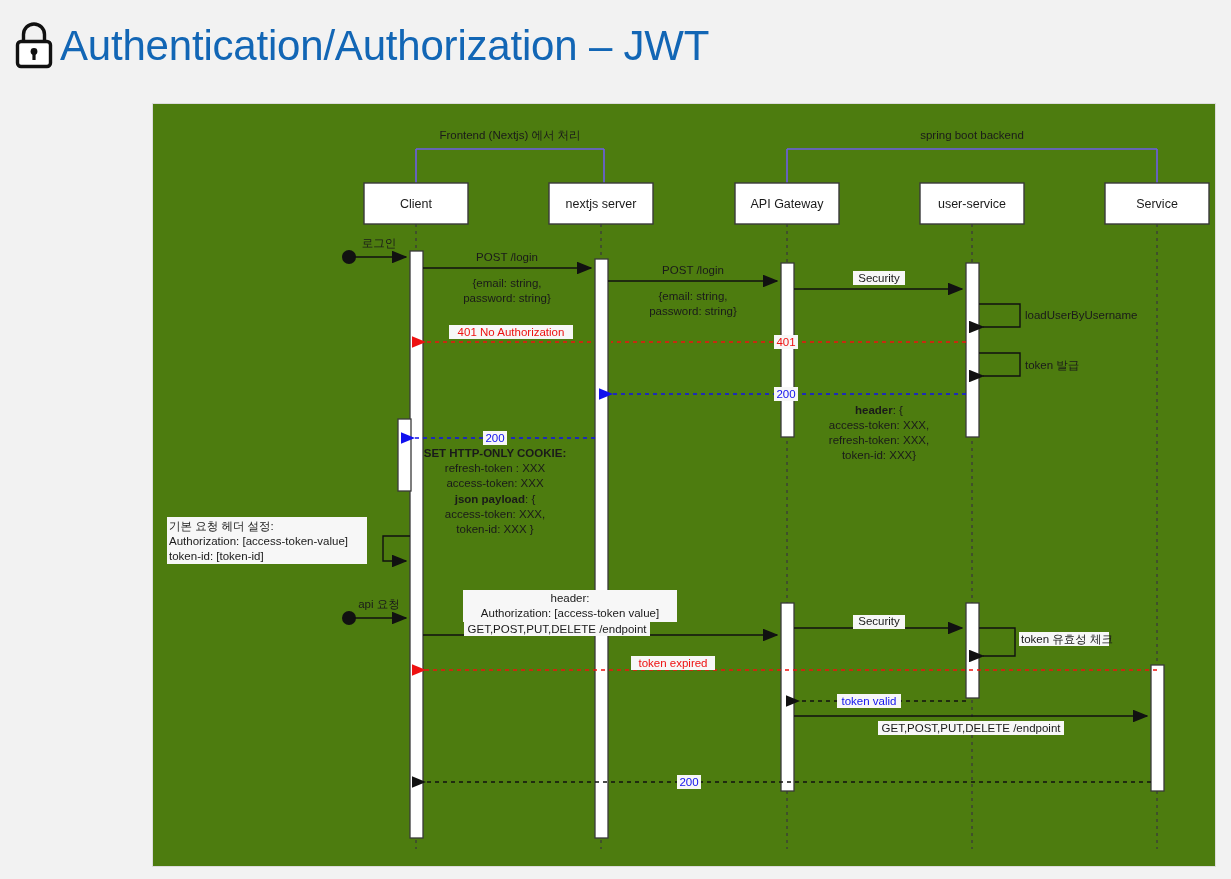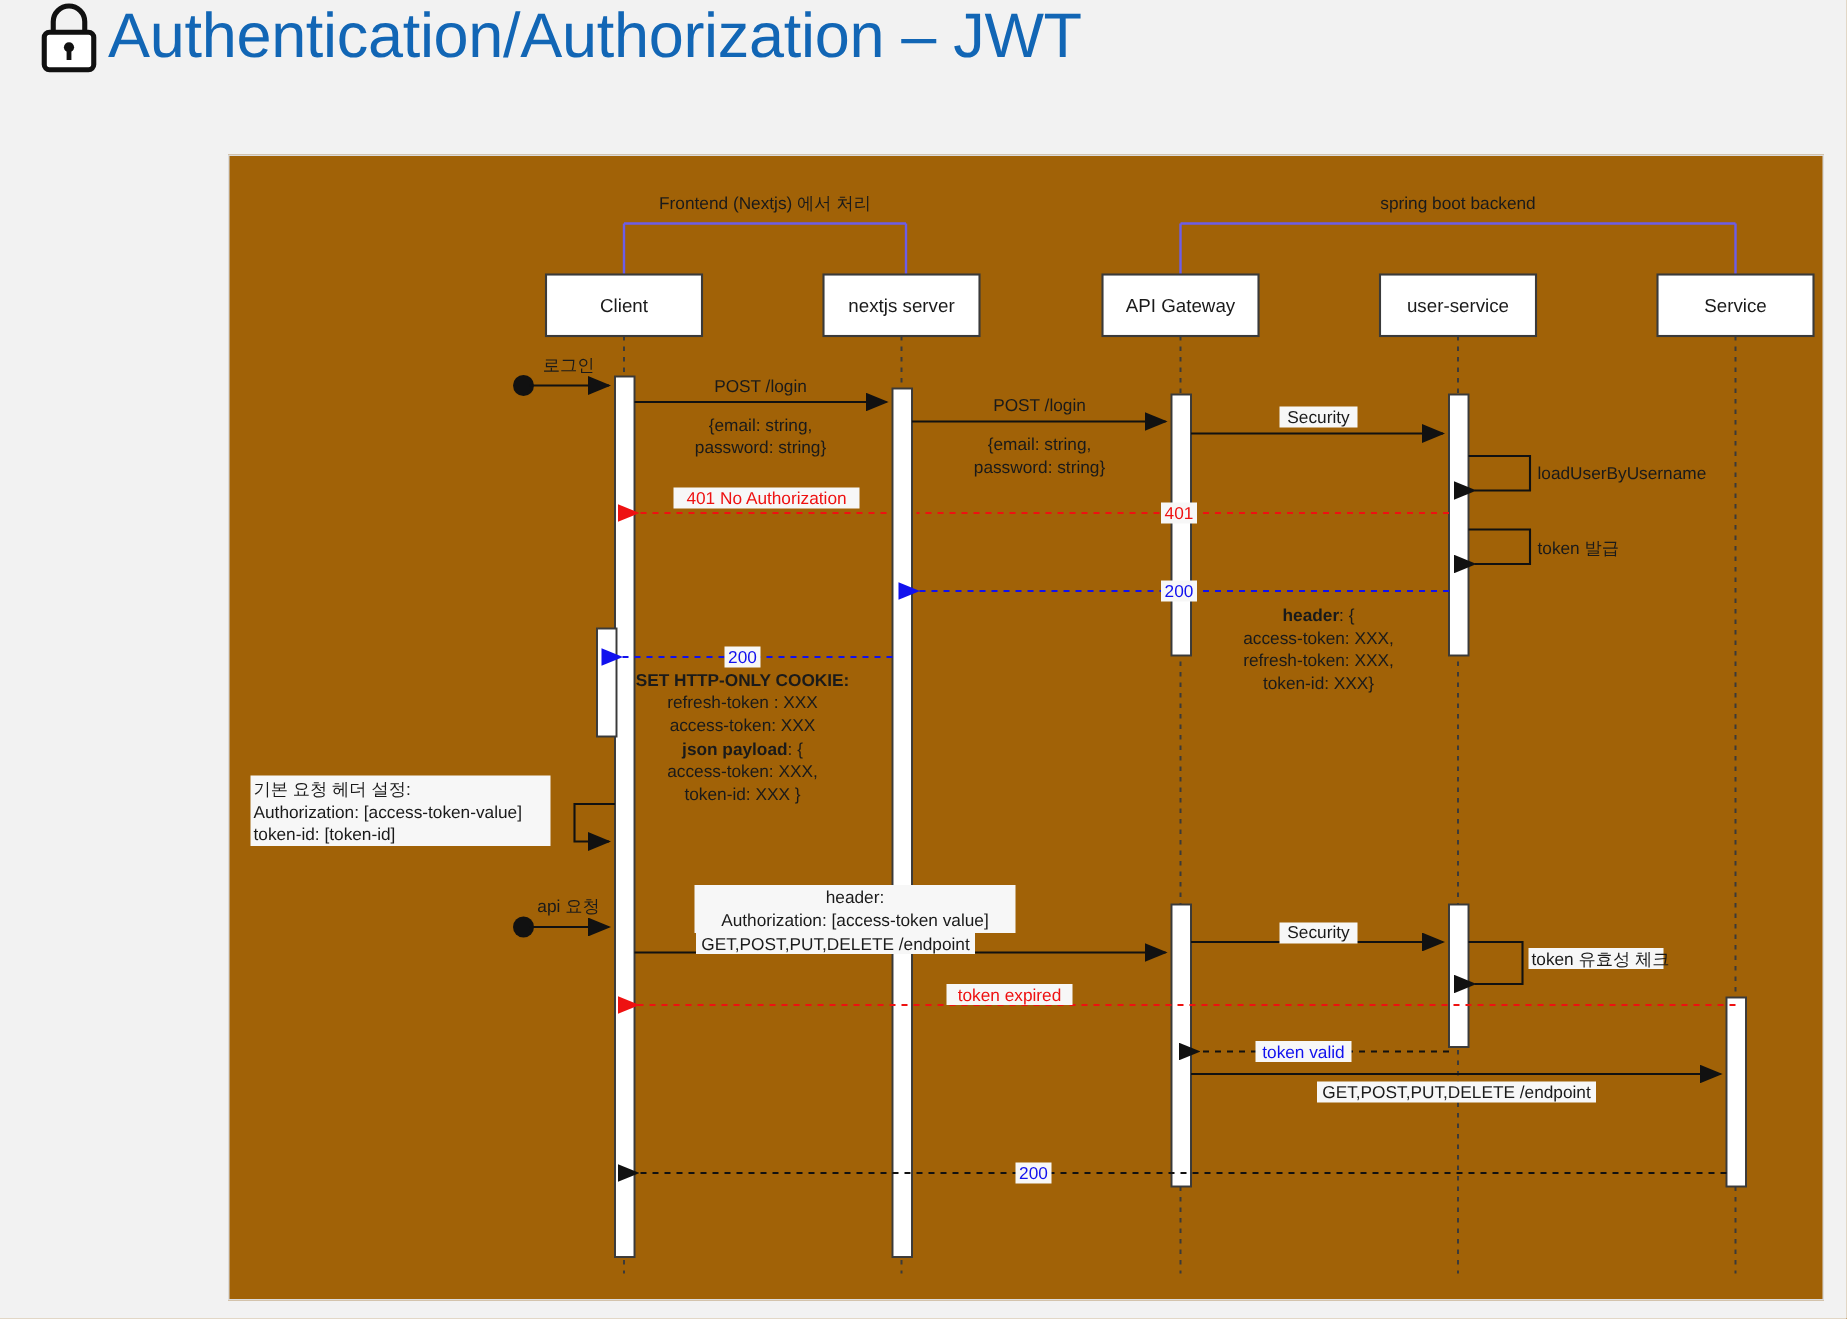--- a/index.html
+++ b/index.html
@@ -16,39 +16,39 @@
     width: 1231px;
     height: 879px;
     background: #f2f2f2;
   }
   
   #title-bar {
     position: absolute;
     left: 0; top: 0;
     width: 1231px; height: 92px;
     display: flex;
-    align-items: flex-start;
-    padding-left: 24px;
+    align-items: center;
+    padding-left: 12px;
     box-sizing: border-box;
   }
   #lock-icon { display: block; margin-right: 4px; flex: 0 0 auto; }
   #title-text {
     color: #1266b5;
     font-size: 42px;
     font-weight: 400;
     letter-spacing: -0.2px;
     white-space: nowrap;
     font-family: "Liberation Sans", sans-serif;
   }
   
   #diagram-frame {
     position: absolute;
     left: 152px; top: 103px;
     width: 1064px; height: 764px;
-    background: #a16207;
+    background: #4d7c0f;
     border: 1px solid #dcdcdc;
     box-sizing: border-box;
   }
   #seq-svg { display: block; }
   .lbl {
     font-family: "Liberation Sans", sans-serif;
     font-size: 11.5px;
     fill: #1a1a1a;
   }
   .lbl-box {

